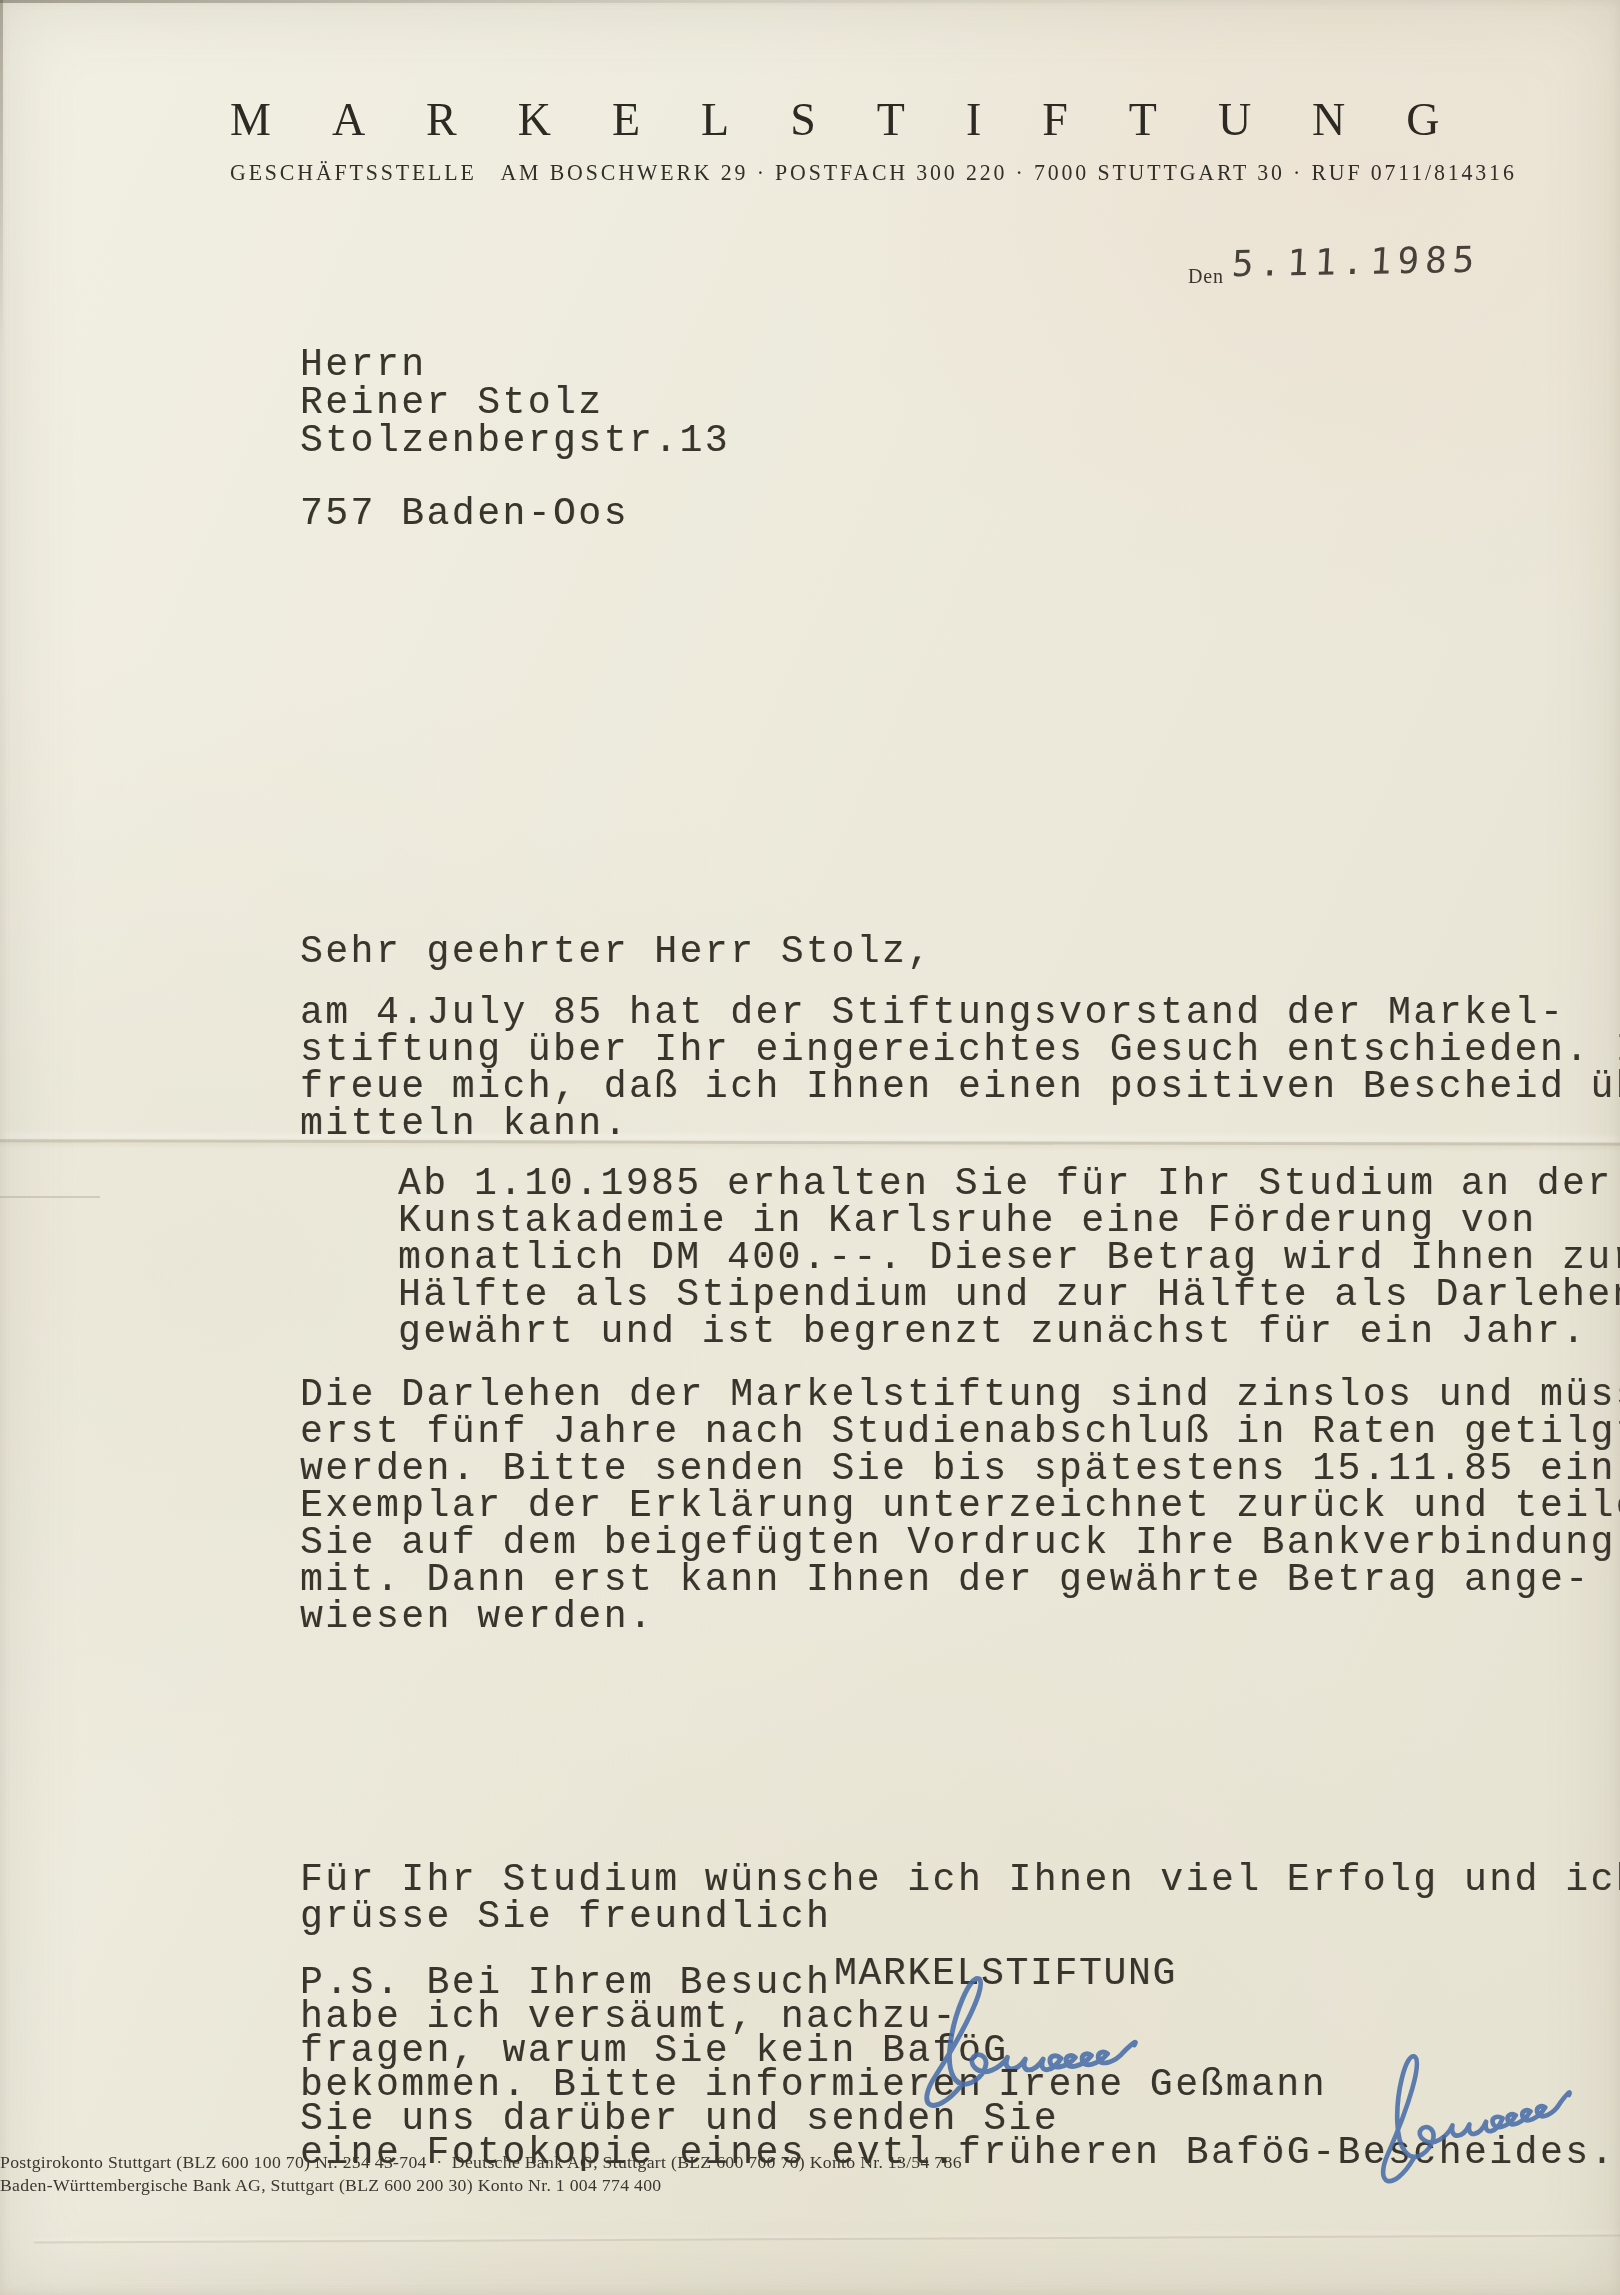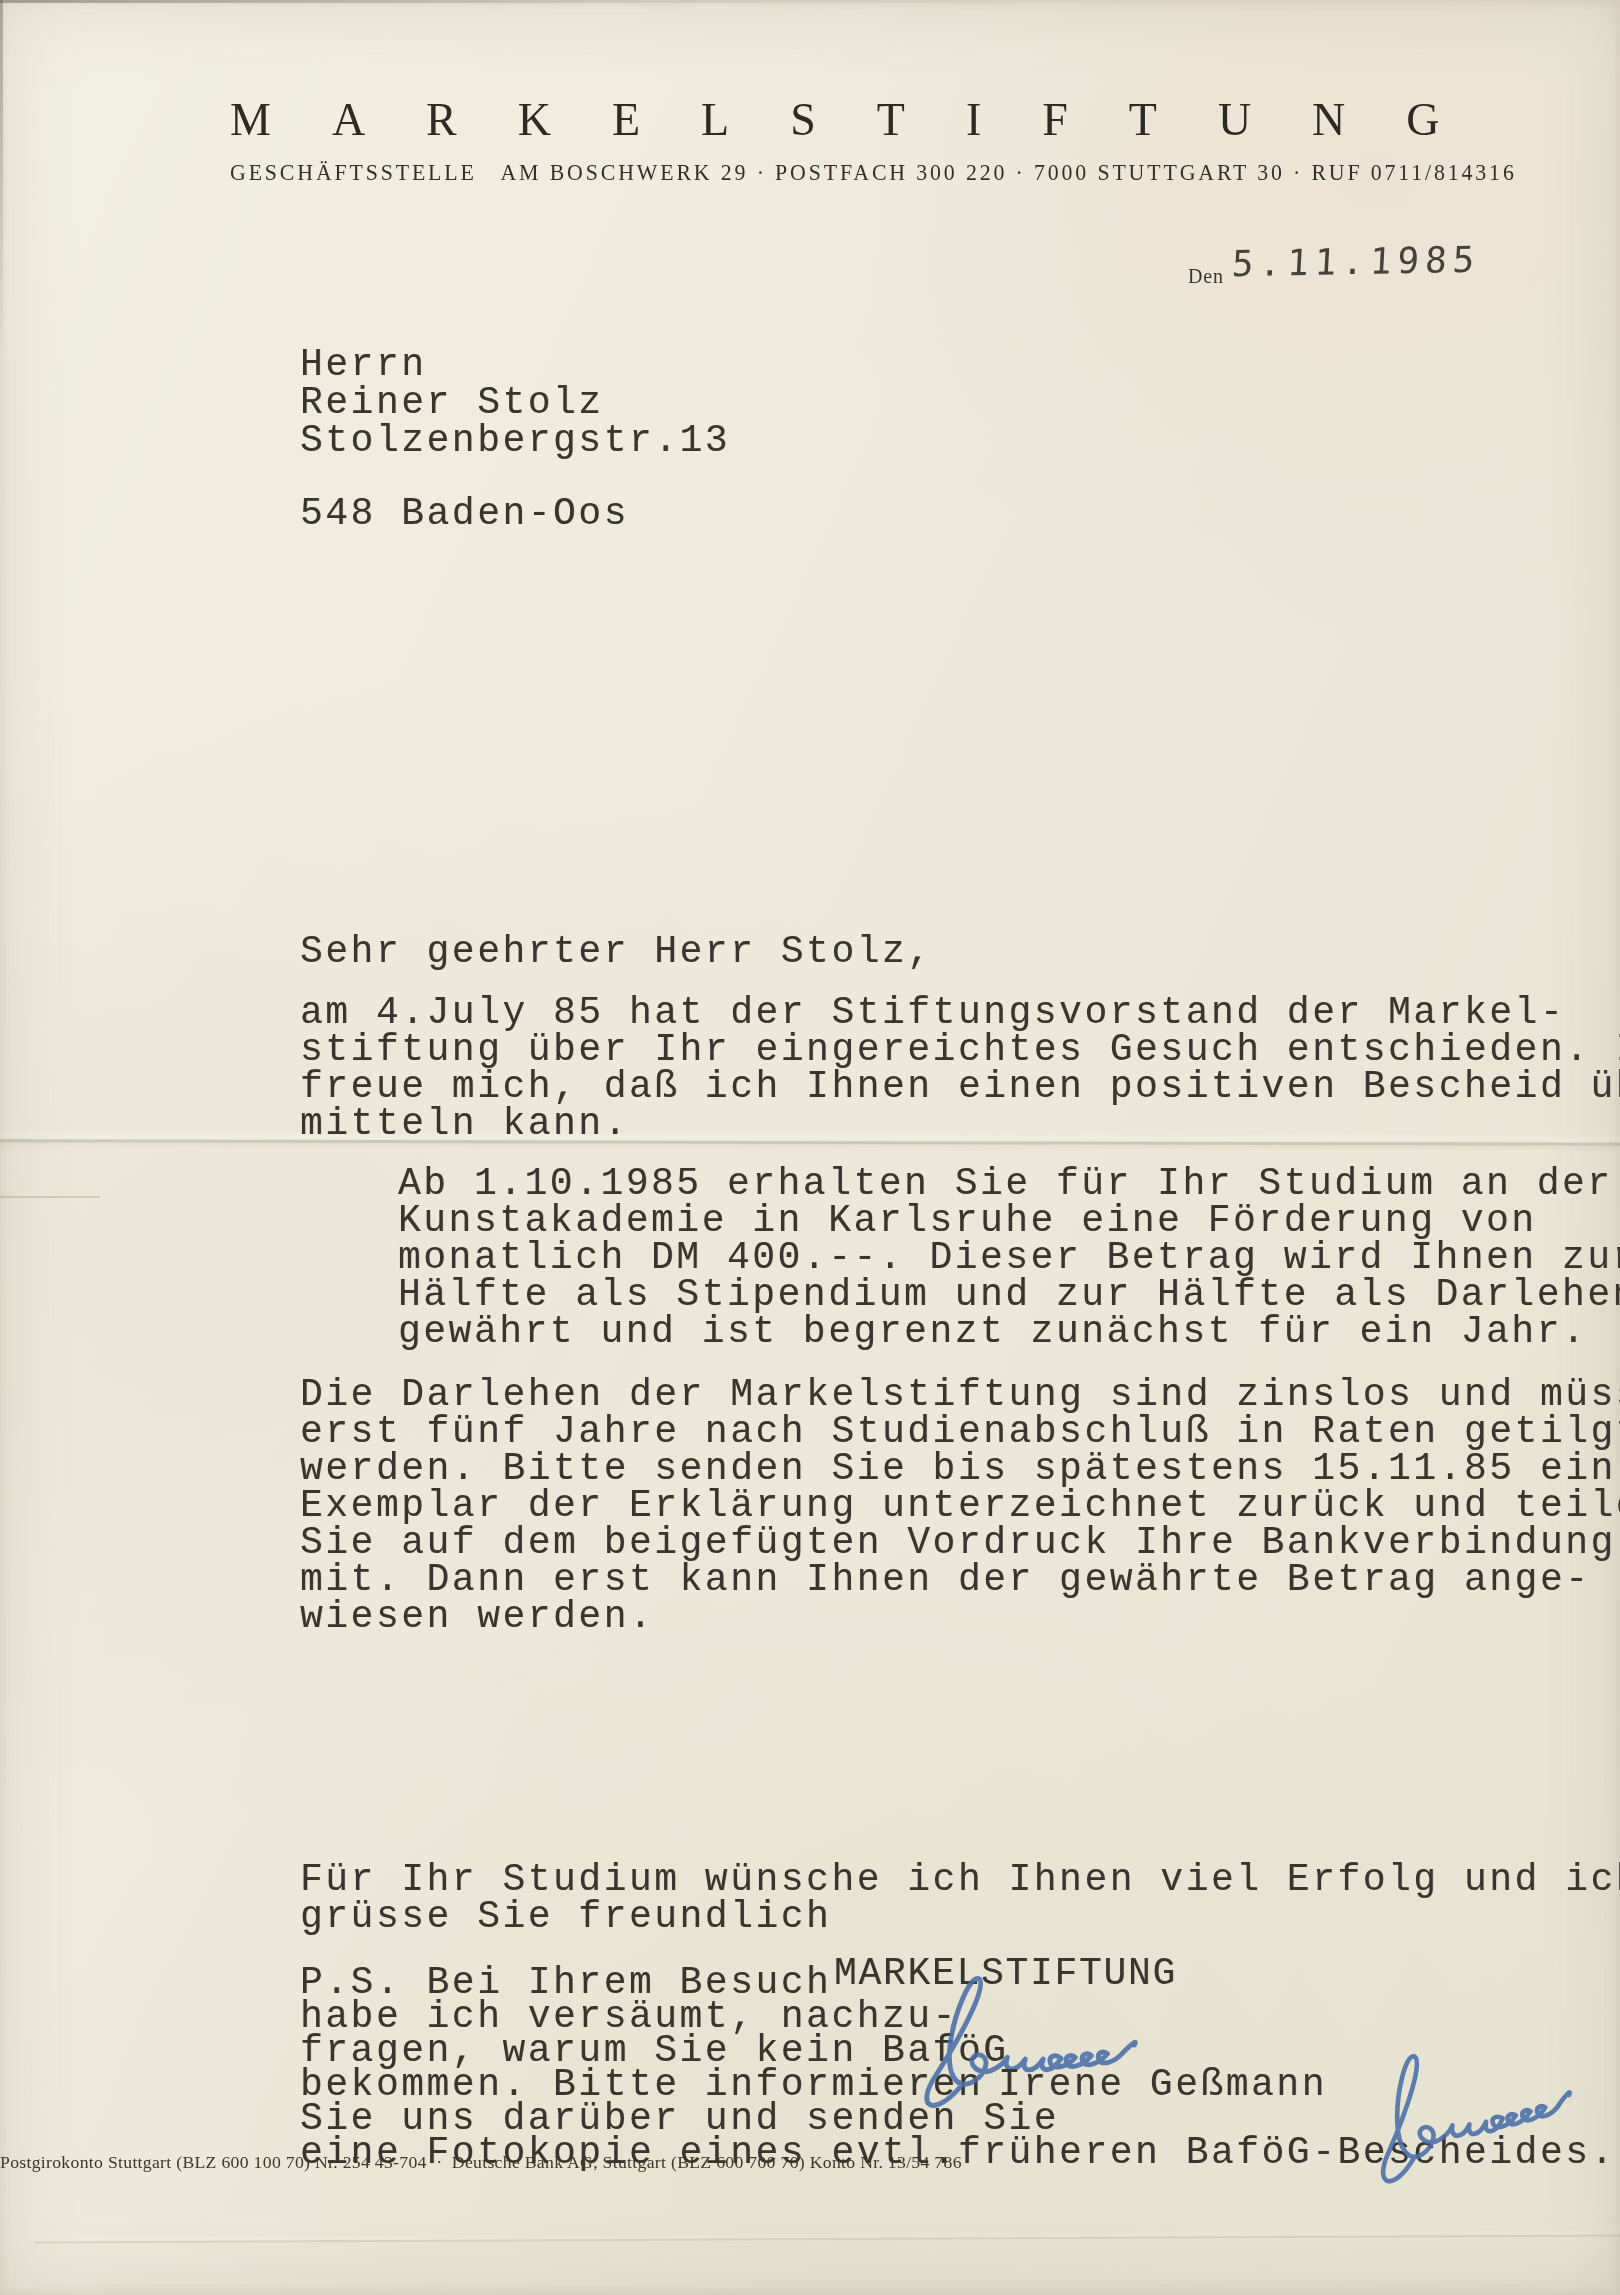--- a/index.html
+++ b/index.html
@@ -81,21 +81,21 @@
   <div class="lh-address">GESCHÄFTSSTELLE   AM BOSCHWERK 29 · POSTFACH 300 220 · 7000 STUTTGART 30 · RUF 0711/814316</div>
 
   <div class="date-wrap">
     <span class="date-label">Den</span>
     <span class="date-value">5.11.1985</span>
   </div>
 
   <div class="tw recipient-name">Herrn
 Reiner Stolz
 Stolzenbergstr.13</div>
-  <div class="tw recipient-city">548 Baden-Oos</div>
+  <div class="tw recipient-city">757 Baden-Oos</div>
 
   <div class="tw salutation">Sehr geehrter Herr Stolz,</div>
   <div class="tw para-1">am 4.July 85 hat der Stiftungsvorstand der Markel-
 stiftung über Ihr eingereichtes Gesuch entschieden. Ich
 freue mich, daß ich Ihnen einen positiven Bescheid über-
 mitteln kann.</div>
   <div class="tw para-2">Ab 1.10.1985 erhalten Sie für Ihr Studium an der
 Kunstakademie in Karlsruhe eine Förderung von
 monatlich DM 400.--. Dieser Betrag wird Ihnen zur
 Hälfte als Stipendium und zur Hälfte als Darlehen
@@ -126,15 +126,16 @@
 
   <div class="tw sig-name">Irene Geßmann</div>
 
   <div class="signature signature-2">
     <svg viewBox="0 0 300 160" xmlns="http://www.w3.org/2000/svg">
       <path d="M 66 132 C 36 168, 14 156, 38 120 C 70 70, 96 18, 86 12 C 76 8, 58 52, 54 86 C 50 118, 60 136, 78 128 C 90 122, 98 108, 92 100 C 84 92, 72 102, 82 112 C 92 122, 110 112, 118 100 C 112 116, 128 118, 138 102 C 132 118, 148 118, 158 102 C 152 118, 168 118, 178 101 C 172 96, 164 98, 166 106 C 168 114, 184 112, 194 100 C 190 96, 182 98, 184 106 C 186 114, 202 110, 212 98 C 208 94, 200 96, 202 104 C 204 112, 220 108, 230 96 C 226 92, 218 94, 220 102 C 222 110, 238 106, 248 94 C 258 84, 264 80, 260 86"></path>
     </svg>
   </div>
 
   <div class="footer footer-1">Postgirokonto Stuttgart (BLZ 600 100 70) Nr. 254 43-704  ·  Deutsche Bank AG, Stuttgart (BLZ 600 700 70) Konto Nr. 13/54 786</div>
+  <div class="footer footer-2">Baden-Württembergische Bank AG, Stuttgart (BLZ 600 200 30) Konto Nr. 1 004 774 400</div>
 
 </div>
 
 
 </body></html>

